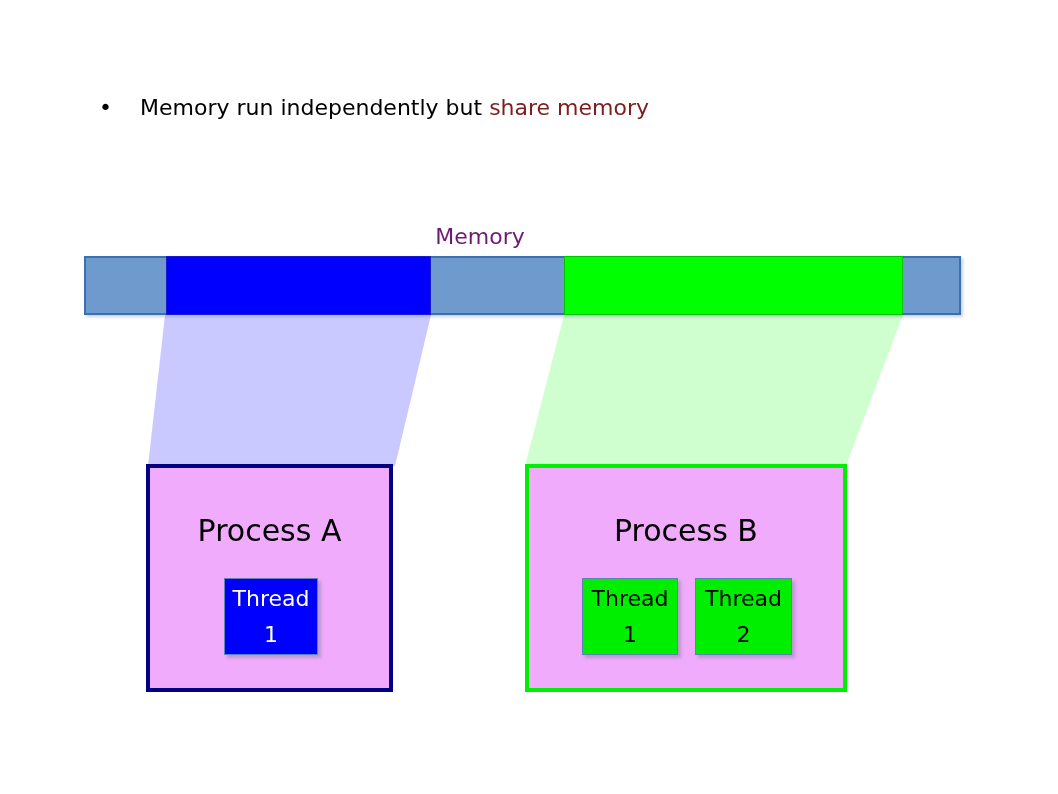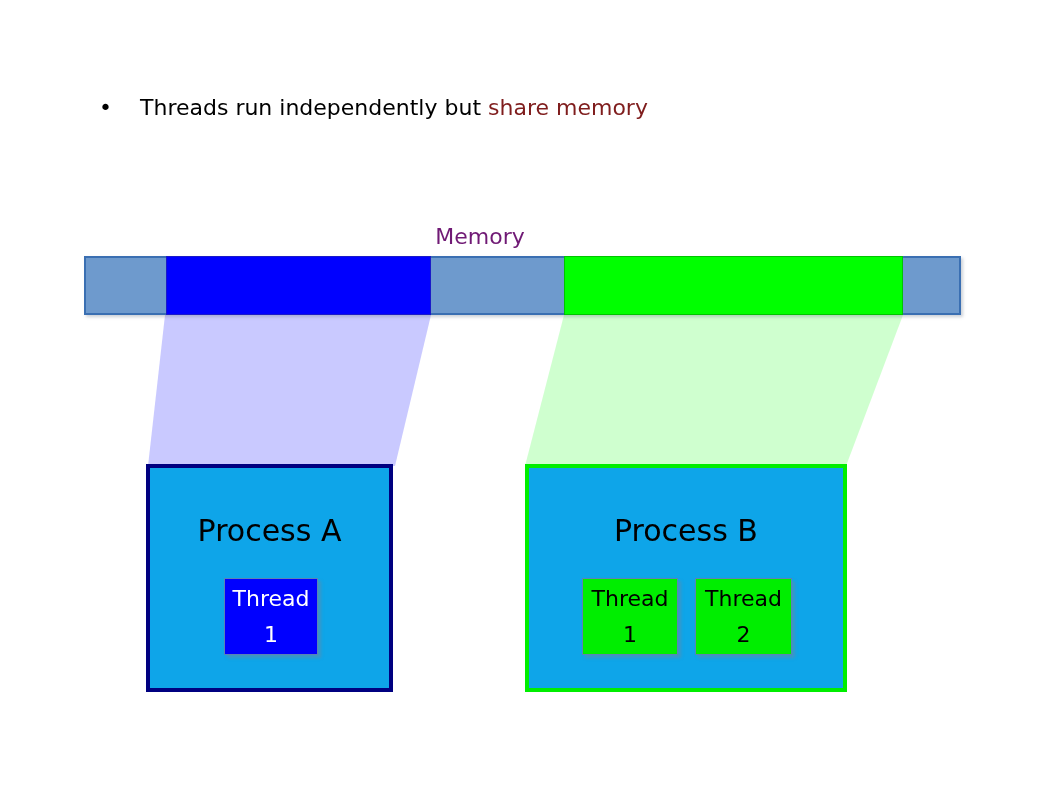--- a/index.html
+++ b/index.html
@@ -93,21 +93,21 @@
     width: 378px;
     background: rgba(0,255,0,0.19);
     clip-path: polygon(39px 0, 378px 0, 321px 151px, 0 151px);
   }
 
   
   .process {
     position: absolute;
     top: 464px;
     height: 228px;
-    background: #0ea5e9;
+    background: #f0abfc;
     z-index: 2;
   }
   .process-a {
     left: 146px;
     width: 247px;
     border: 4px solid #000080;
   }
   .process-b {
     left: 525px;
     width: 322px;
@@ -153,21 +153,21 @@
   .thread-b1 { left: 53px;  width: 96px; }
   .thread-b2 { left: 166px; width: 97px; }
 </style>
 </head>
 <body>
 
 <div class="slide">
 
   <div class="bullet-line">
     <span class="bullet-dot">•</span>
-    <span class="bullet-text"><span>Threads run independently but </span><span class="green-text">share memory</span></span>
+    <span class="bullet-text"><span>Memory run independently but </span><span class="green-text">share memory</span></span>
   </div>
 
   <div class="memory-label">Memory</div>
 
   <div class="memory-bar">
     <div class="seg seg-blue"></div>
     <div class="seg seg-green"></div>
   </div>
 
   <div class="trap trap-blue"></div>

